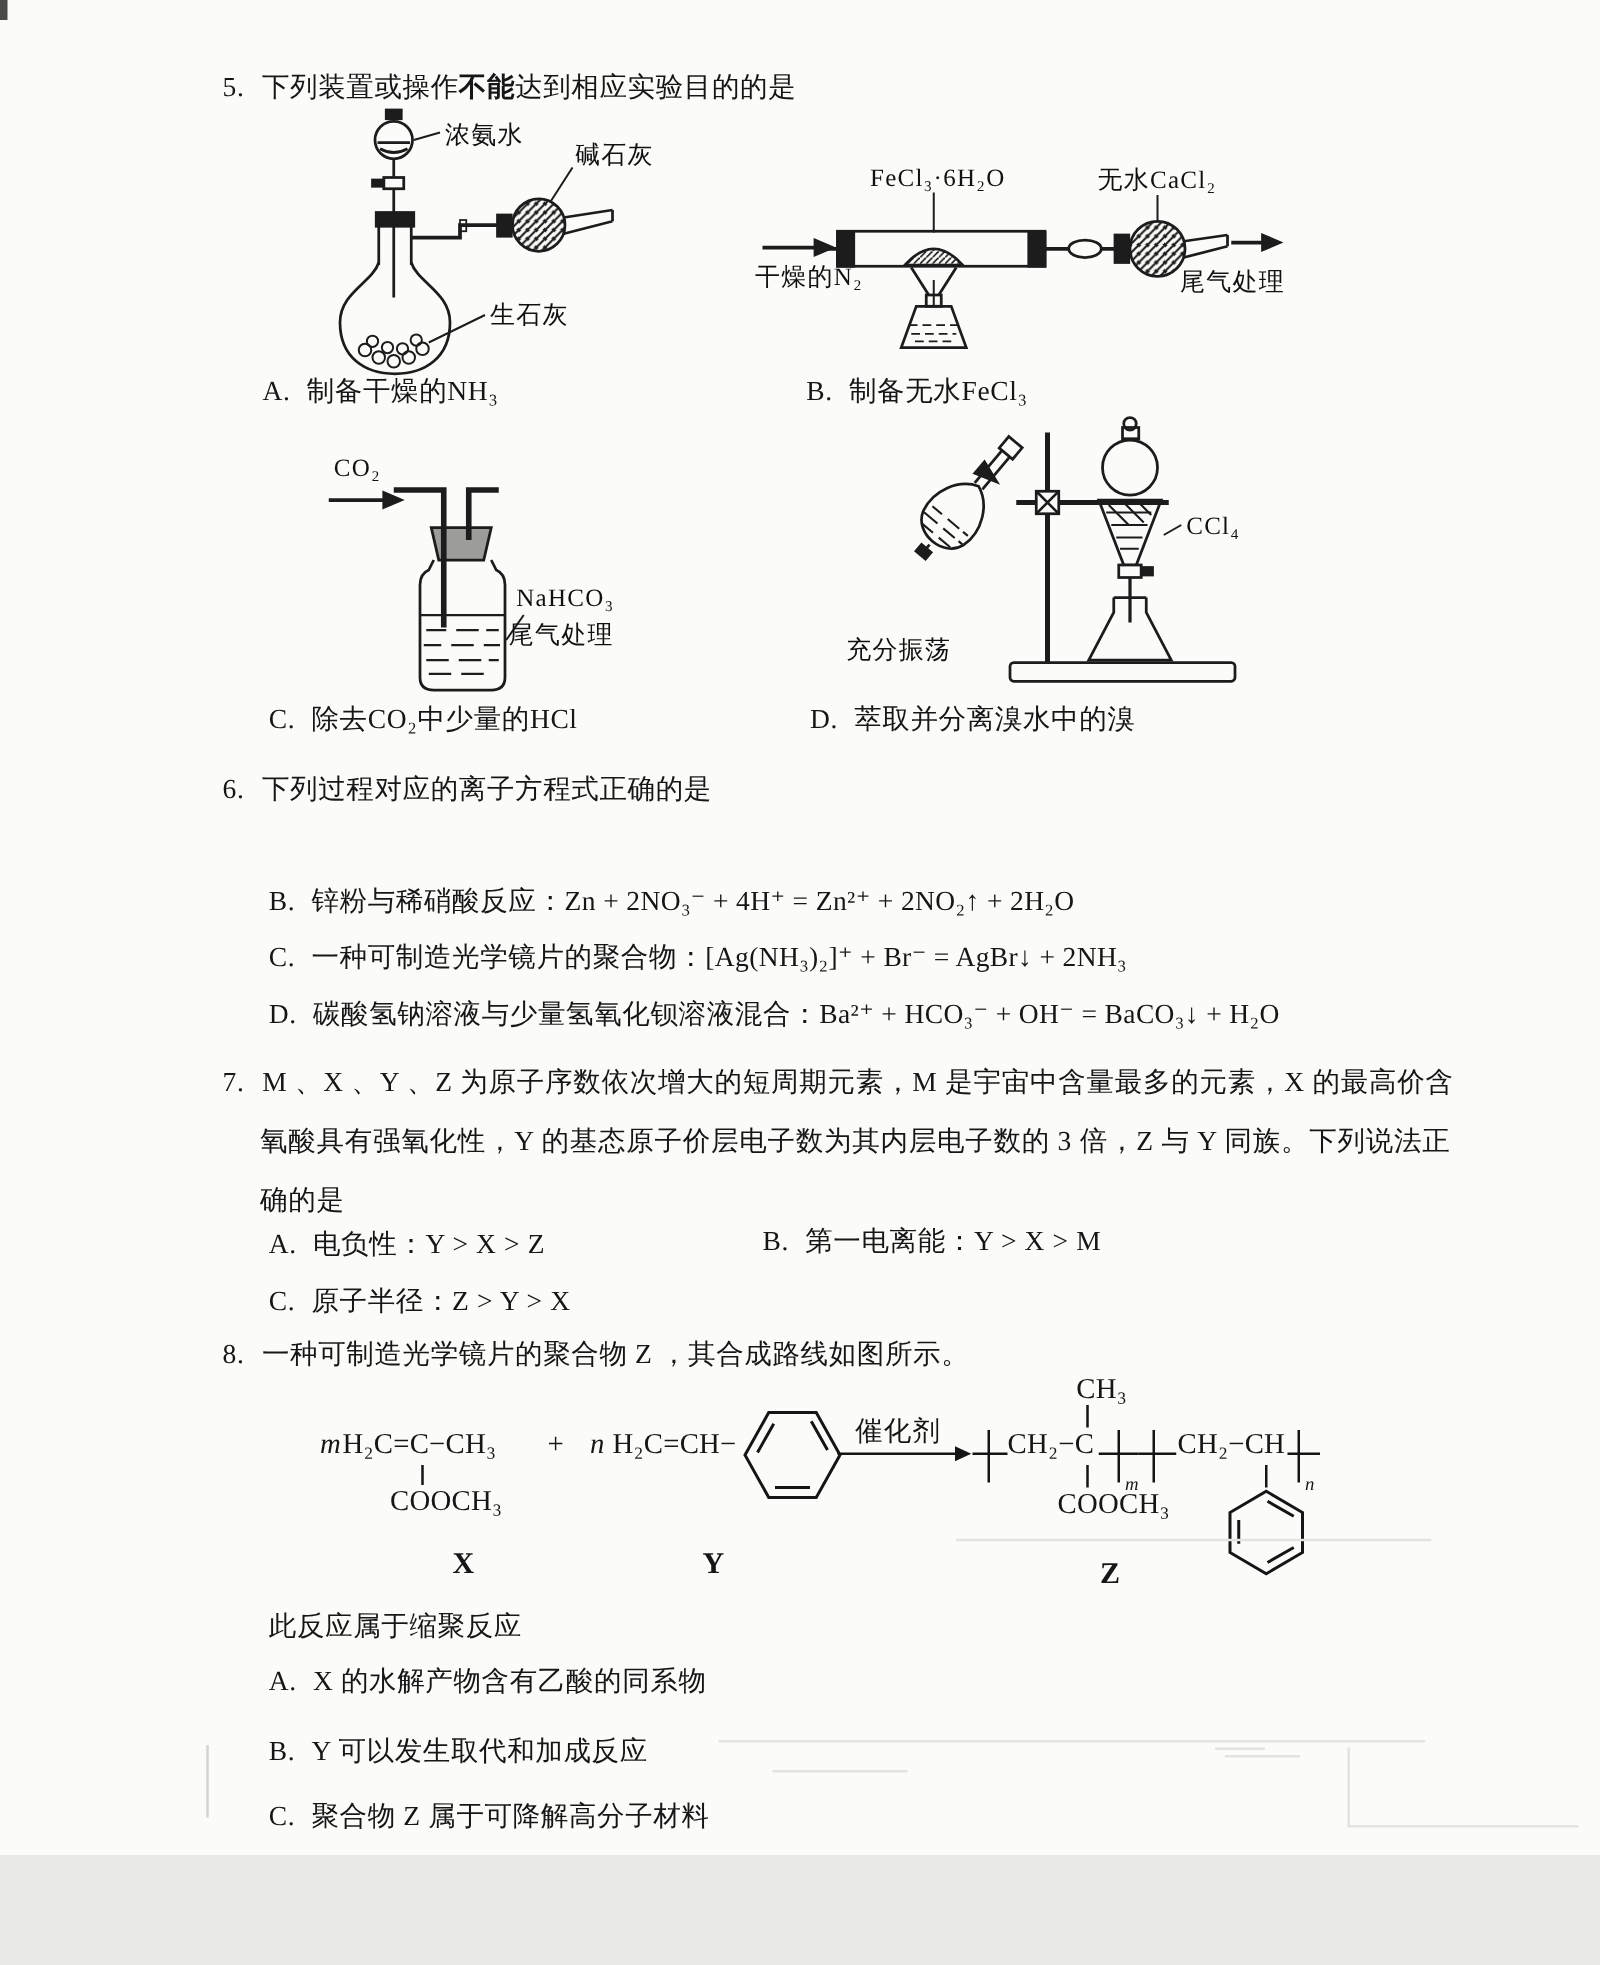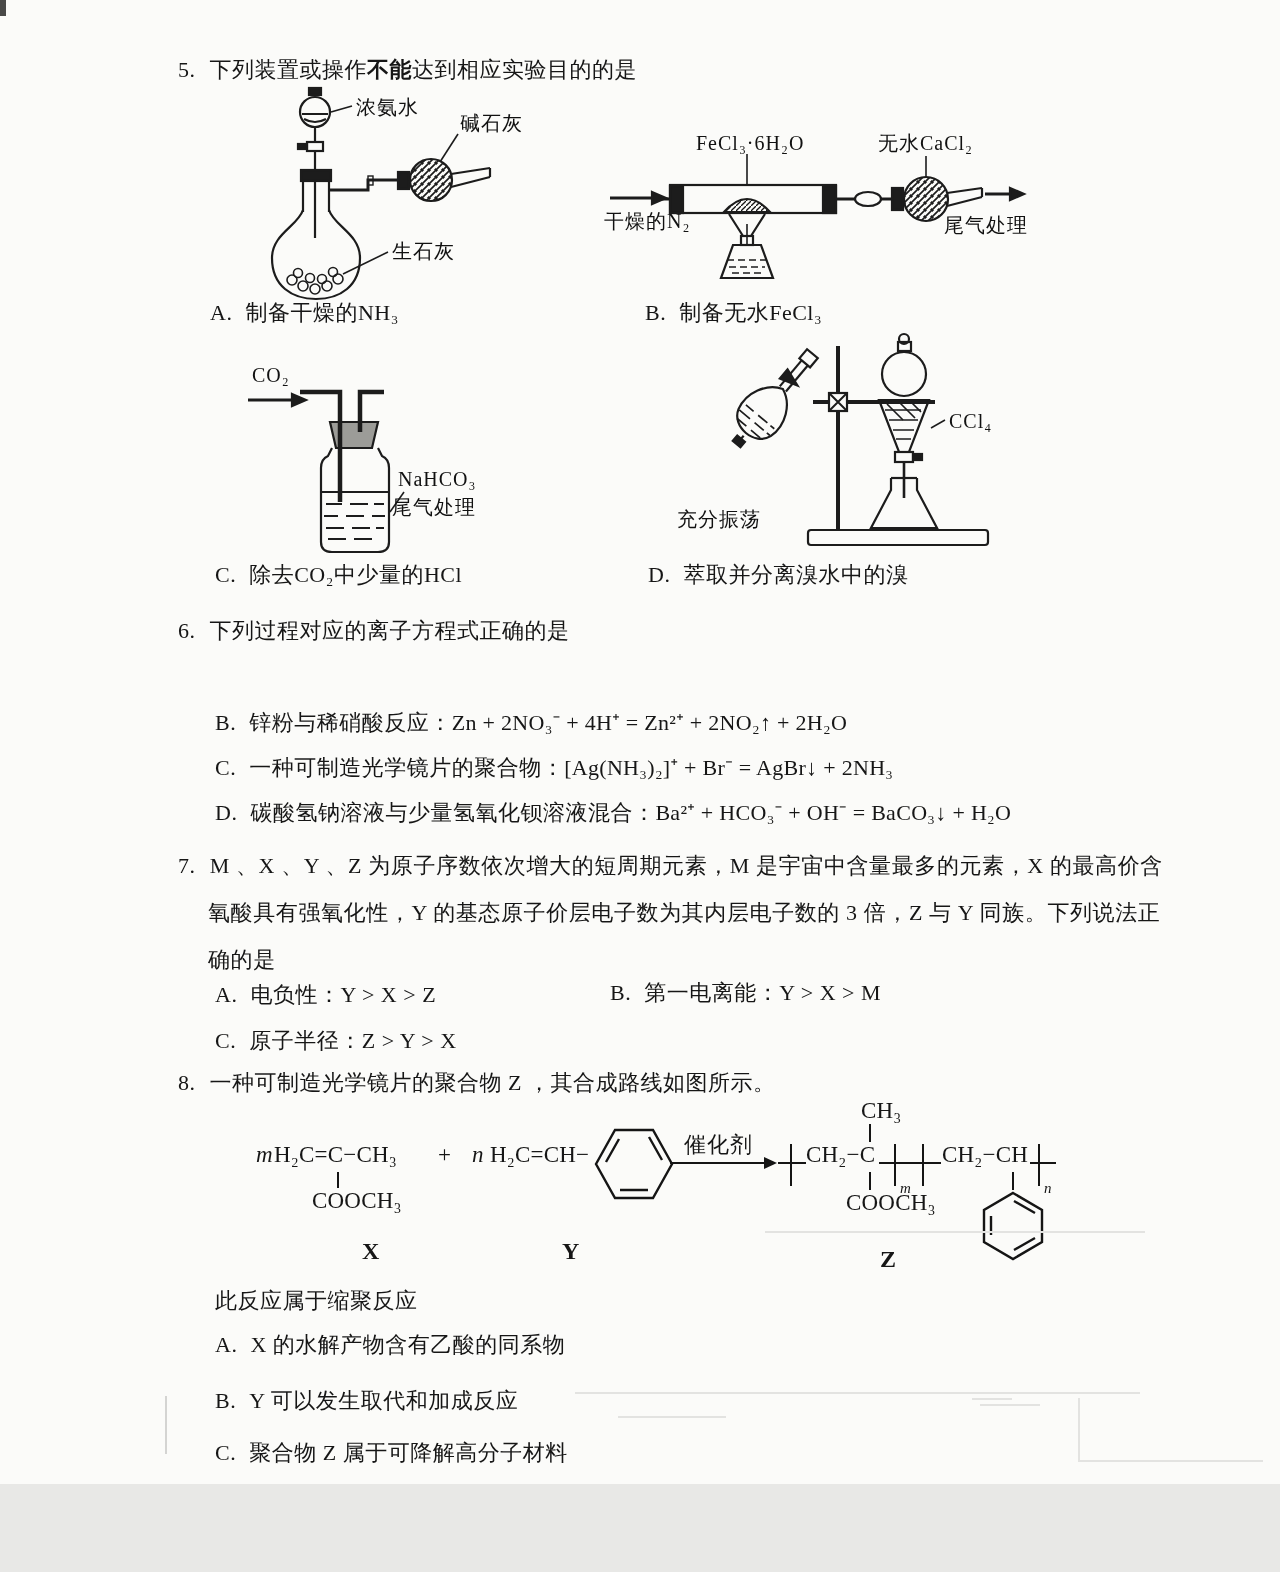--- a/index.html
+++ b/index.html
@@ -2,21 +2,21 @@
 <html><head>
 <meta charset="utf-8">
 <style>
   html,body{margin:0;padding:0;background:#e8e8e6;}
   .page{position:relative;width:1280px;height:1484px;background:#fbfbf9;overflow:hidden;
         font-family:"Liberation Serif","DejaVu Serif",serif;color:#161616;}
   .abs{position:absolute;}
   .qline{font-size:22px;letter-spacing:.5px;white-space:nowrap;}
   .qnum{margin-right:14px;}
   .em{font-weight:bold;}
-  .opt{font-size:22px;letter-spacing:.5px;white-space:nowrap;font-family:Liberation Serif, serif;}
+  .opt{font-size:22px;letter-spacing:.5px;white-space:nowrap;}
   .opt .lbl{margin-right:13px;}
   .eq{letter-spacing:.3px;}
   .para{font-size:22px;letter-spacing:.6px;line-height:47px;width:962px;padding-left:30px;text-indent:-30px;}
   .dlabel{font-size:20px;letter-spacing:1px;white-space:nowrap;color:#111;}
   .chem{font-size:23px;white-space:nowrap;letter-spacing:.2px;}
   .chem-co{font-size:23px;font-style:italic;}
   .chem-sub{font-size:15px;font-style:italic;}
   .vl{position:absolute;width:0;border-left:2.2px solid #151515;}
   .hl{position:absolute;height:0;border-top:2.2px solid #151515;}
   .arrowhead{position:absolute;width:0;height:0;border-left:13px solid #151515;
@@ -133,21 +133,21 @@
     <span class="abs dlabel" style="left:348px;top:86px">尾气处理</span>
   </div>
 
   <div class="abs opt" style="left:210px;top:298px">
     <span class="lbl">A.</span><span>制备干燥的NH₃</span>
   </div>
   <div class="abs opt" style="left:645px;top:298px">
     <span class="lbl">B.</span><span>制备无水FeCl₃</span>
   </div>
 
-  <div class="abs" style="left:242px;top:356px;width:260px;height:208px">
+  <div class="abs" style="left:257px;top:356px;width:260px;height:208px">
     <svg width="260" height="208" viewBox="0 0 260 208">
       <g fill="none" stroke="#1c1c1c" stroke-width="2.2">
 
         <line x1="6" y1="44" x2="50" y2="44" stroke-width="3"></line>
         <polygon points="50,38 64,44 50,50" fill="#1c1c1c"></polygon>
 
         <path d="M88 66 H136 L130 92 H94 Z" fill="#9c9c98"></path>
 
         <path d="M58 36 H98 V146" stroke-width="4.5"></path>
         <path d="M142 36 H118 V76" stroke-width="4.5"></path>

